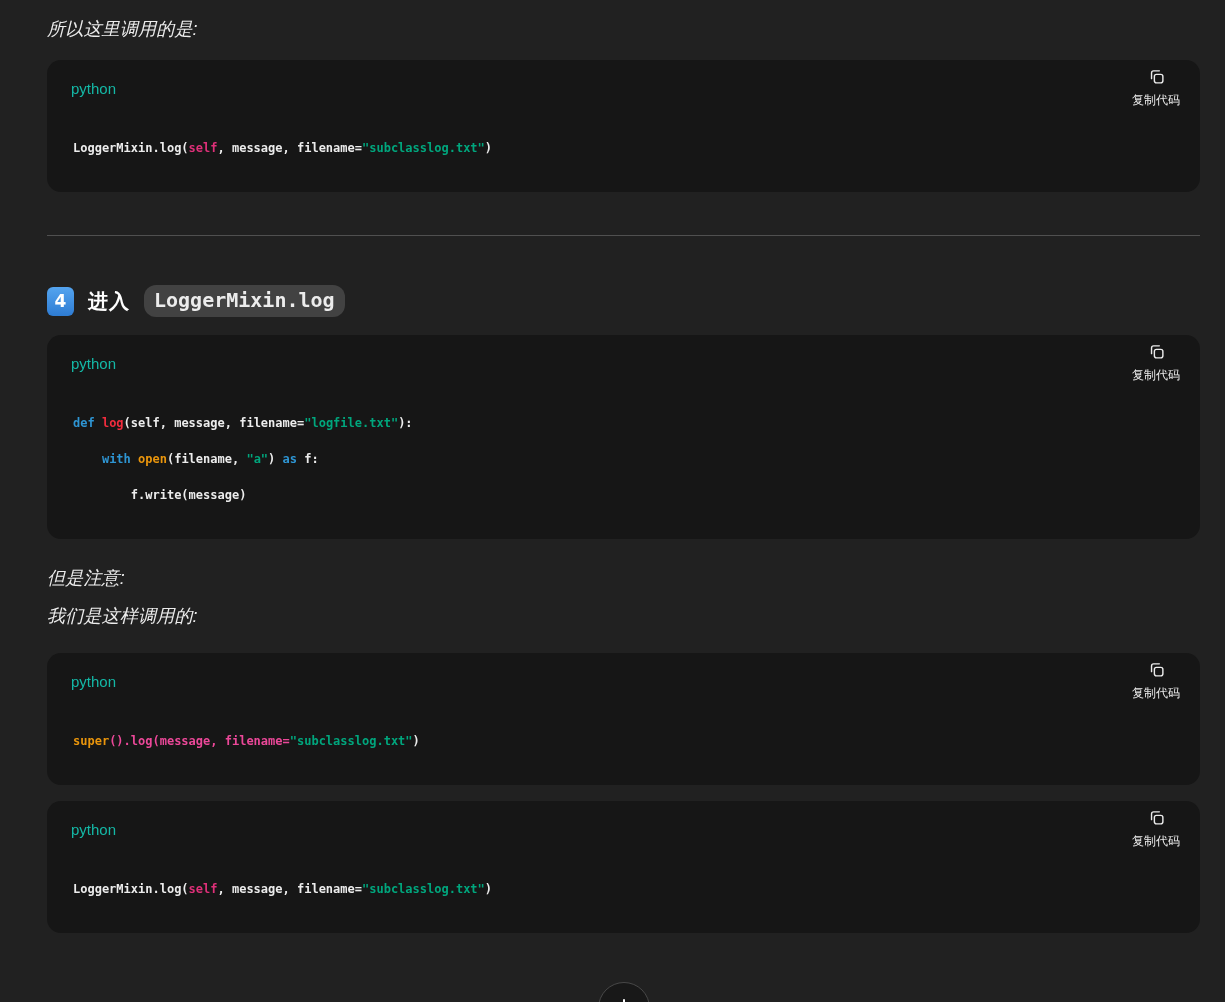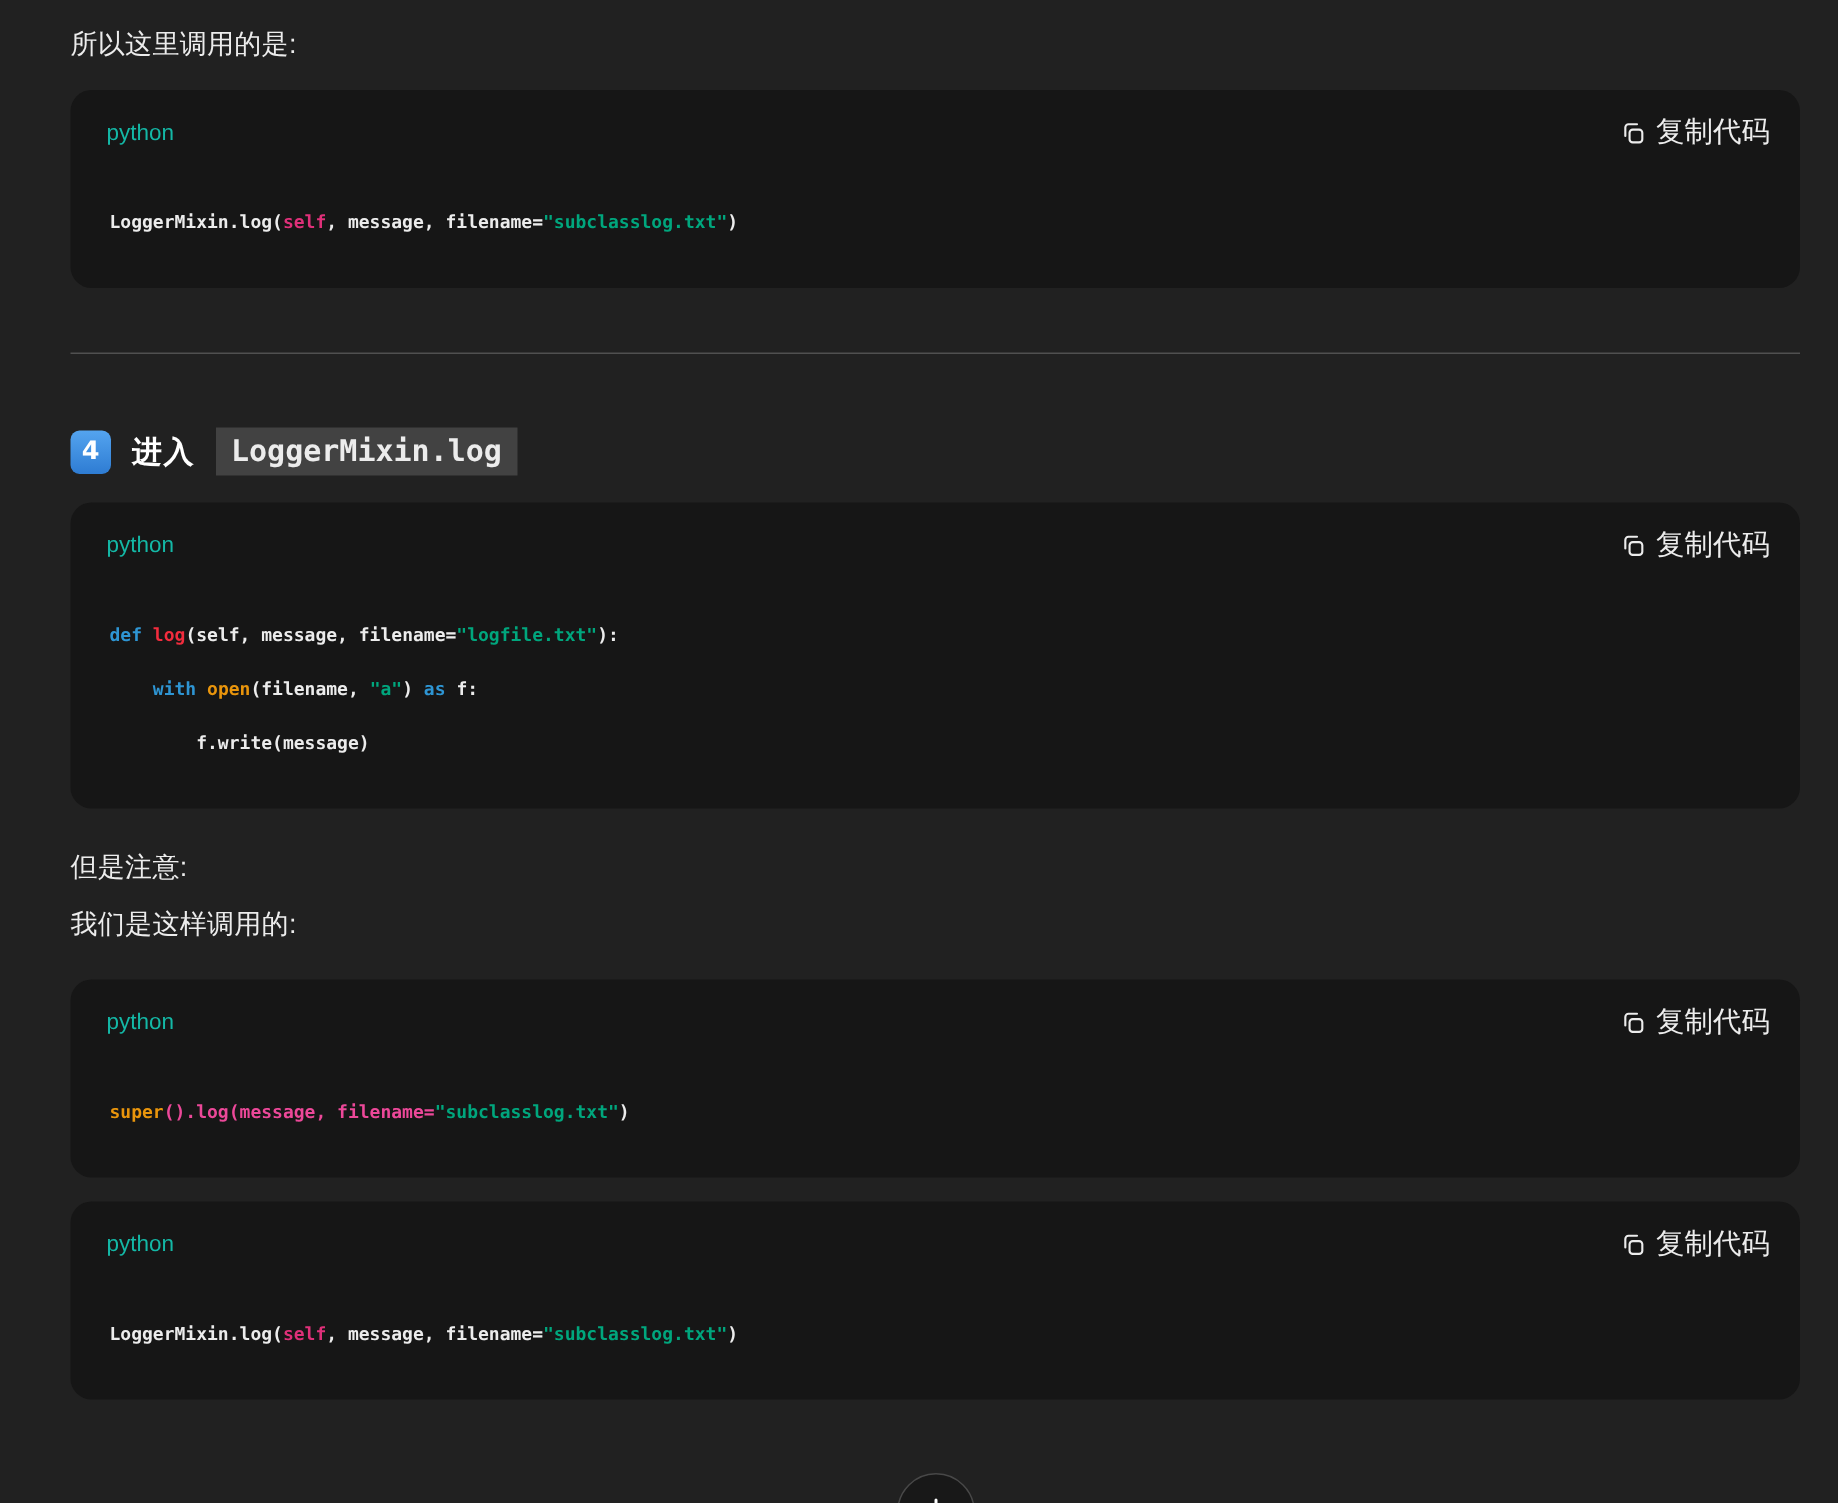--- a/index.html
+++ b/index.html
@@ -11,20 +11,21 @@
     position: relative;
   }
   .content {
     padding: 16px 25px 0 47px;
   }
   .para {
     color: #ececec;
     font-size: 18px;
     line-height: 26px;
     letter-spacing: 0.2px;
+    font-style: italic;
   }
   .para.first { margin: 0 0 18px 0; }
 
   
   .code-block {
     background: #161616;
     border-radius: 14px;
     overflow: hidden;
   }
   .code-header {
@@ -38,23 +39,24 @@
     color: #14b8a6;
     font-size: 15px;
   }
   .copy-btn {
     display: flex;
     align-items: center;
     gap: 7px;
     background: none;
     border: none;
     color: #ececec;
-    font-size: 19px;
+    font-size: 12px;
     font-family: "Liberation Sans", sans-serif;
     cursor: pointer;
+    flex-direction: column;
   }
   .copy-btn svg { display: block; }
   .code-body {
     padding: 32px 24px 26px 26px;
     font-family: "DejaVu Sans Mono", "Liberation Mono", monospace;
     font-size: 12px;
     font-weight: 700;
     line-height: 36px;
     white-space: pre;
     color: #ececec;
@@ -89,21 +91,21 @@
   }
   .heading-title {
     color: #ffffff;
     font-size: 20px;
     font-weight: 700;
     letter-spacing: 1px;
   }
   .heading-chip {
     background: #424242;
     color: #ececec;
-    border-radius: 0;
+    border-radius: 12px;
     padding: 3px 10px 5px 10px;
     font-family: "DejaVu Sans Mono", "Liberation Mono", monospace;
     font-size: 20px;
     font-weight: 700;
   }
 
   .mt-block2 { margin-top: 15px; }
   .mt-p2 { margin-top: 26px; }
   .mt-p3 { margin-top: 12px; }
   .mt-block3 { margin-top: 24px; }

